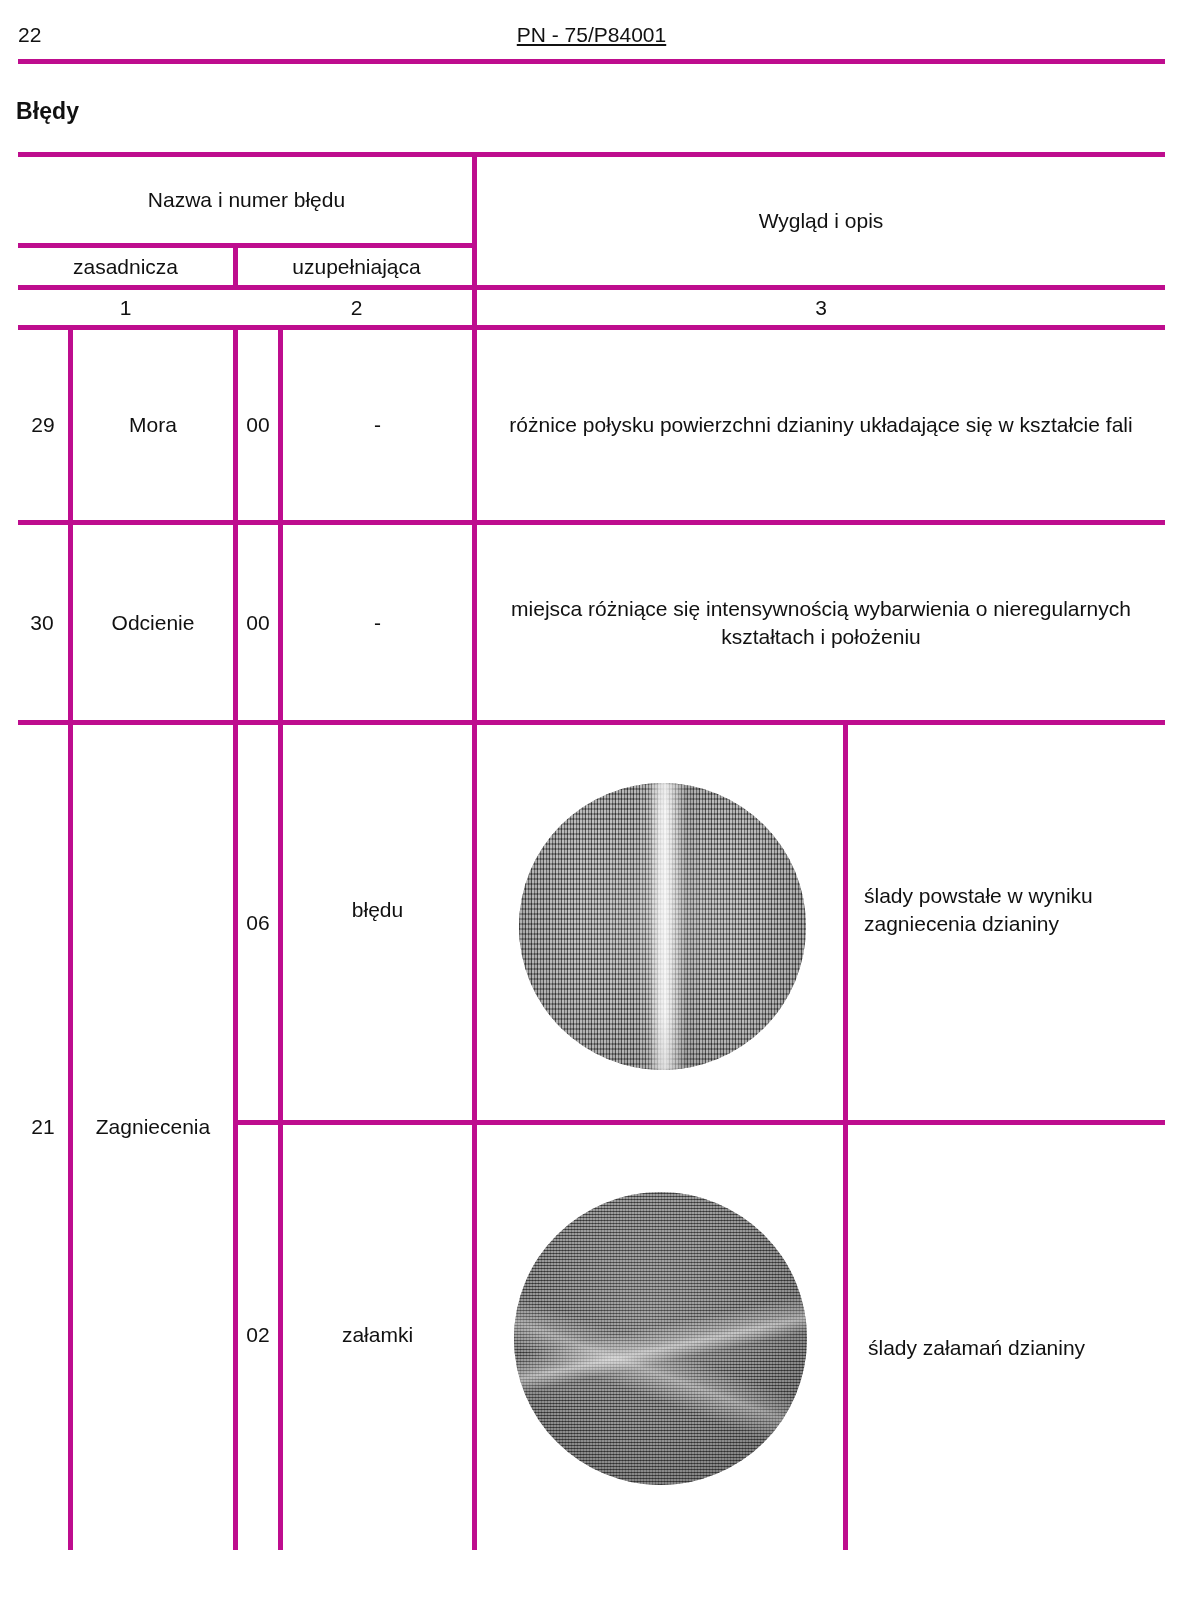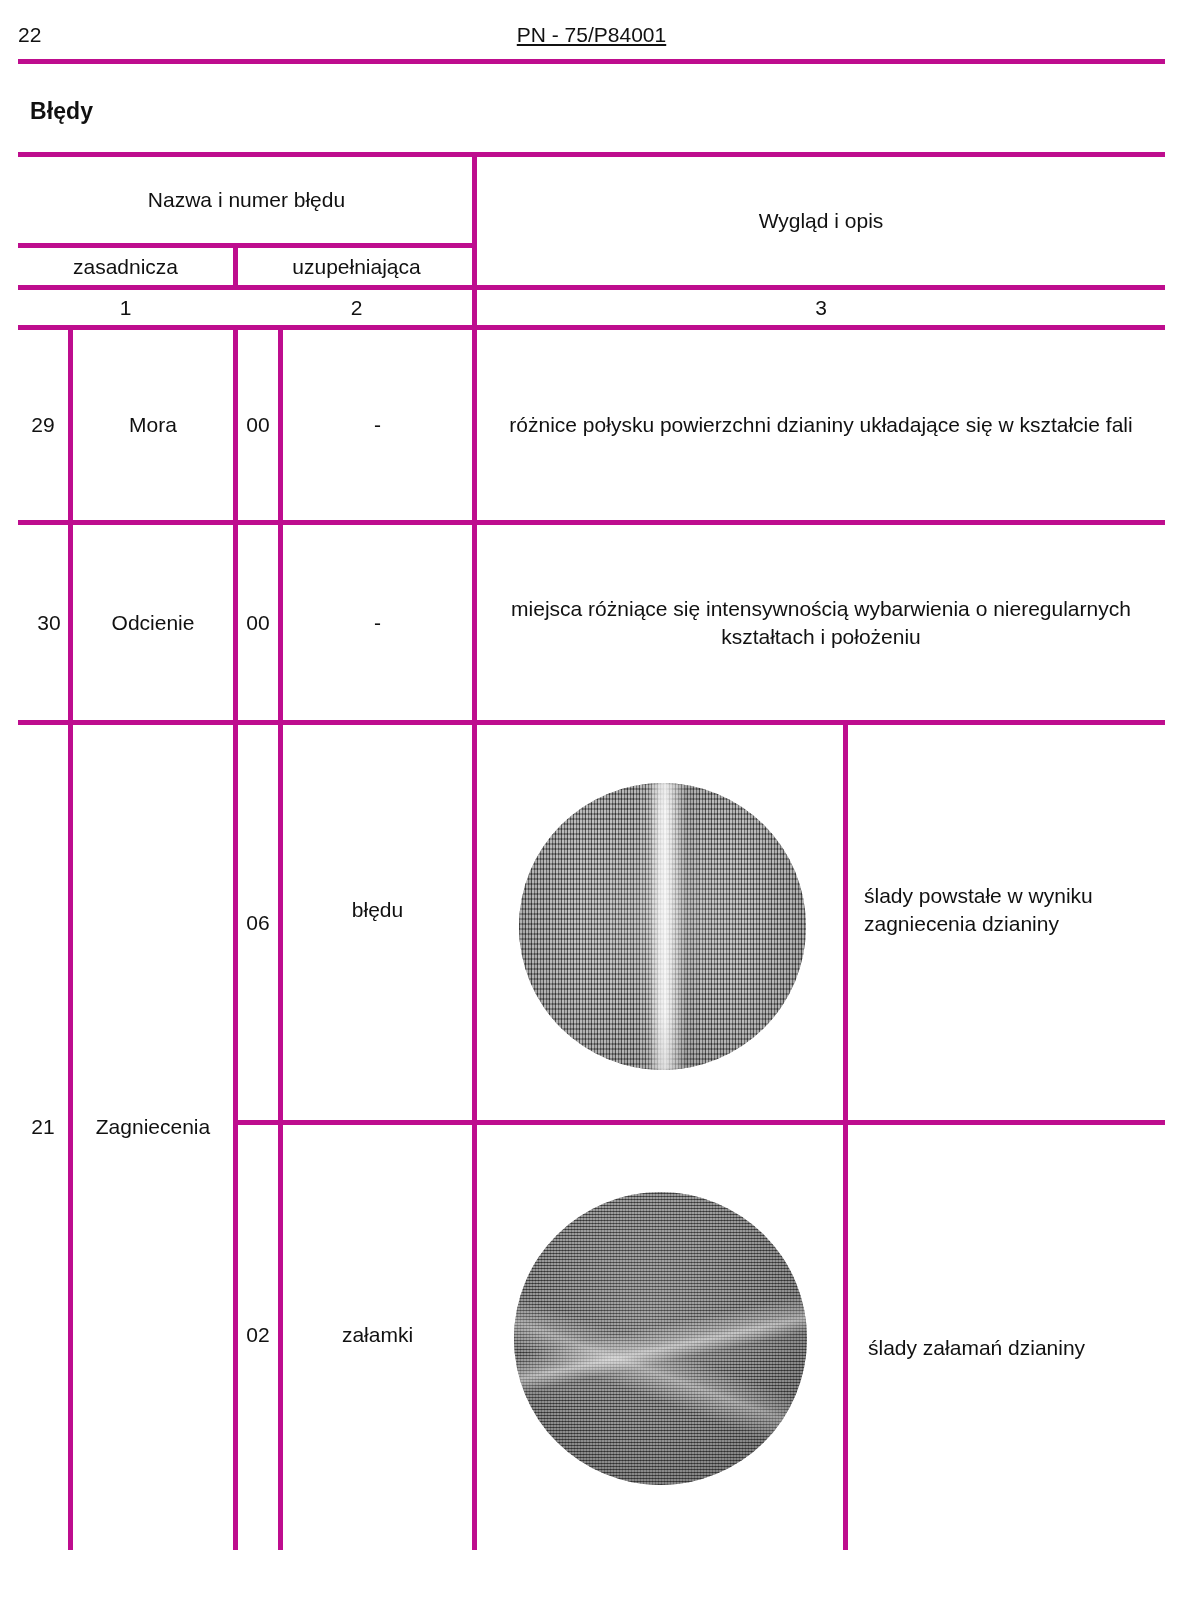--- a/index.html
+++ b/index.html
@@ -45,21 +45,21 @@
   #header-rule {
     position: absolute;
     left: 18px;
     top: 59px;
     width: 1147px;
     height: 5px;
     background: #BE0D8E;
   }
   #section-title {
     position: absolute;
-    left: 30px;
+    left: 16px;
     top: 96px;
     font-size: 23px;
     line-height: 30px;
     font-weight: 700;
     letter-spacing: .1px;
   }
 
   
   #defects-table {
     position: absolute;
@@ -235,21 +235,21 @@
   <div class="cell" style="left:238px; top:330px; width:40px; height:190px;">
     <span class="txt">00</span>
   </div>
   <div class="cell" style="left:283px; top:330px; width:189px; height:190px;">
     <span class="txt">-</span>
   </div>
   <div class="cell" style="left:487px; top:330px; width:668px; height:190px;">
     <span class="txt">różnice połysku powierzchni dzianiny układające się w kształcie fali</span>
   </div>
 
-  <div class="cell" style="left:24px; top:525px; width:50px; height:195px;">
+  <div class="cell" style="left:17px; top:525px; width:50px; height:195px;">
     <span class="txt">30</span>
   </div>
   <div class="cell" style="left:73px; top:525px; width:160px; height:195px;">
     <span class="txt">Odcienie</span>
   </div>
   <div class="cell" style="left:238px; top:525px; width:40px; height:195px;">
     <span class="txt">00</span>
   </div>
   <div class="cell" style="left:283px; top:525px; width:189px; height:195px;">
     <span class="txt">-</span>

